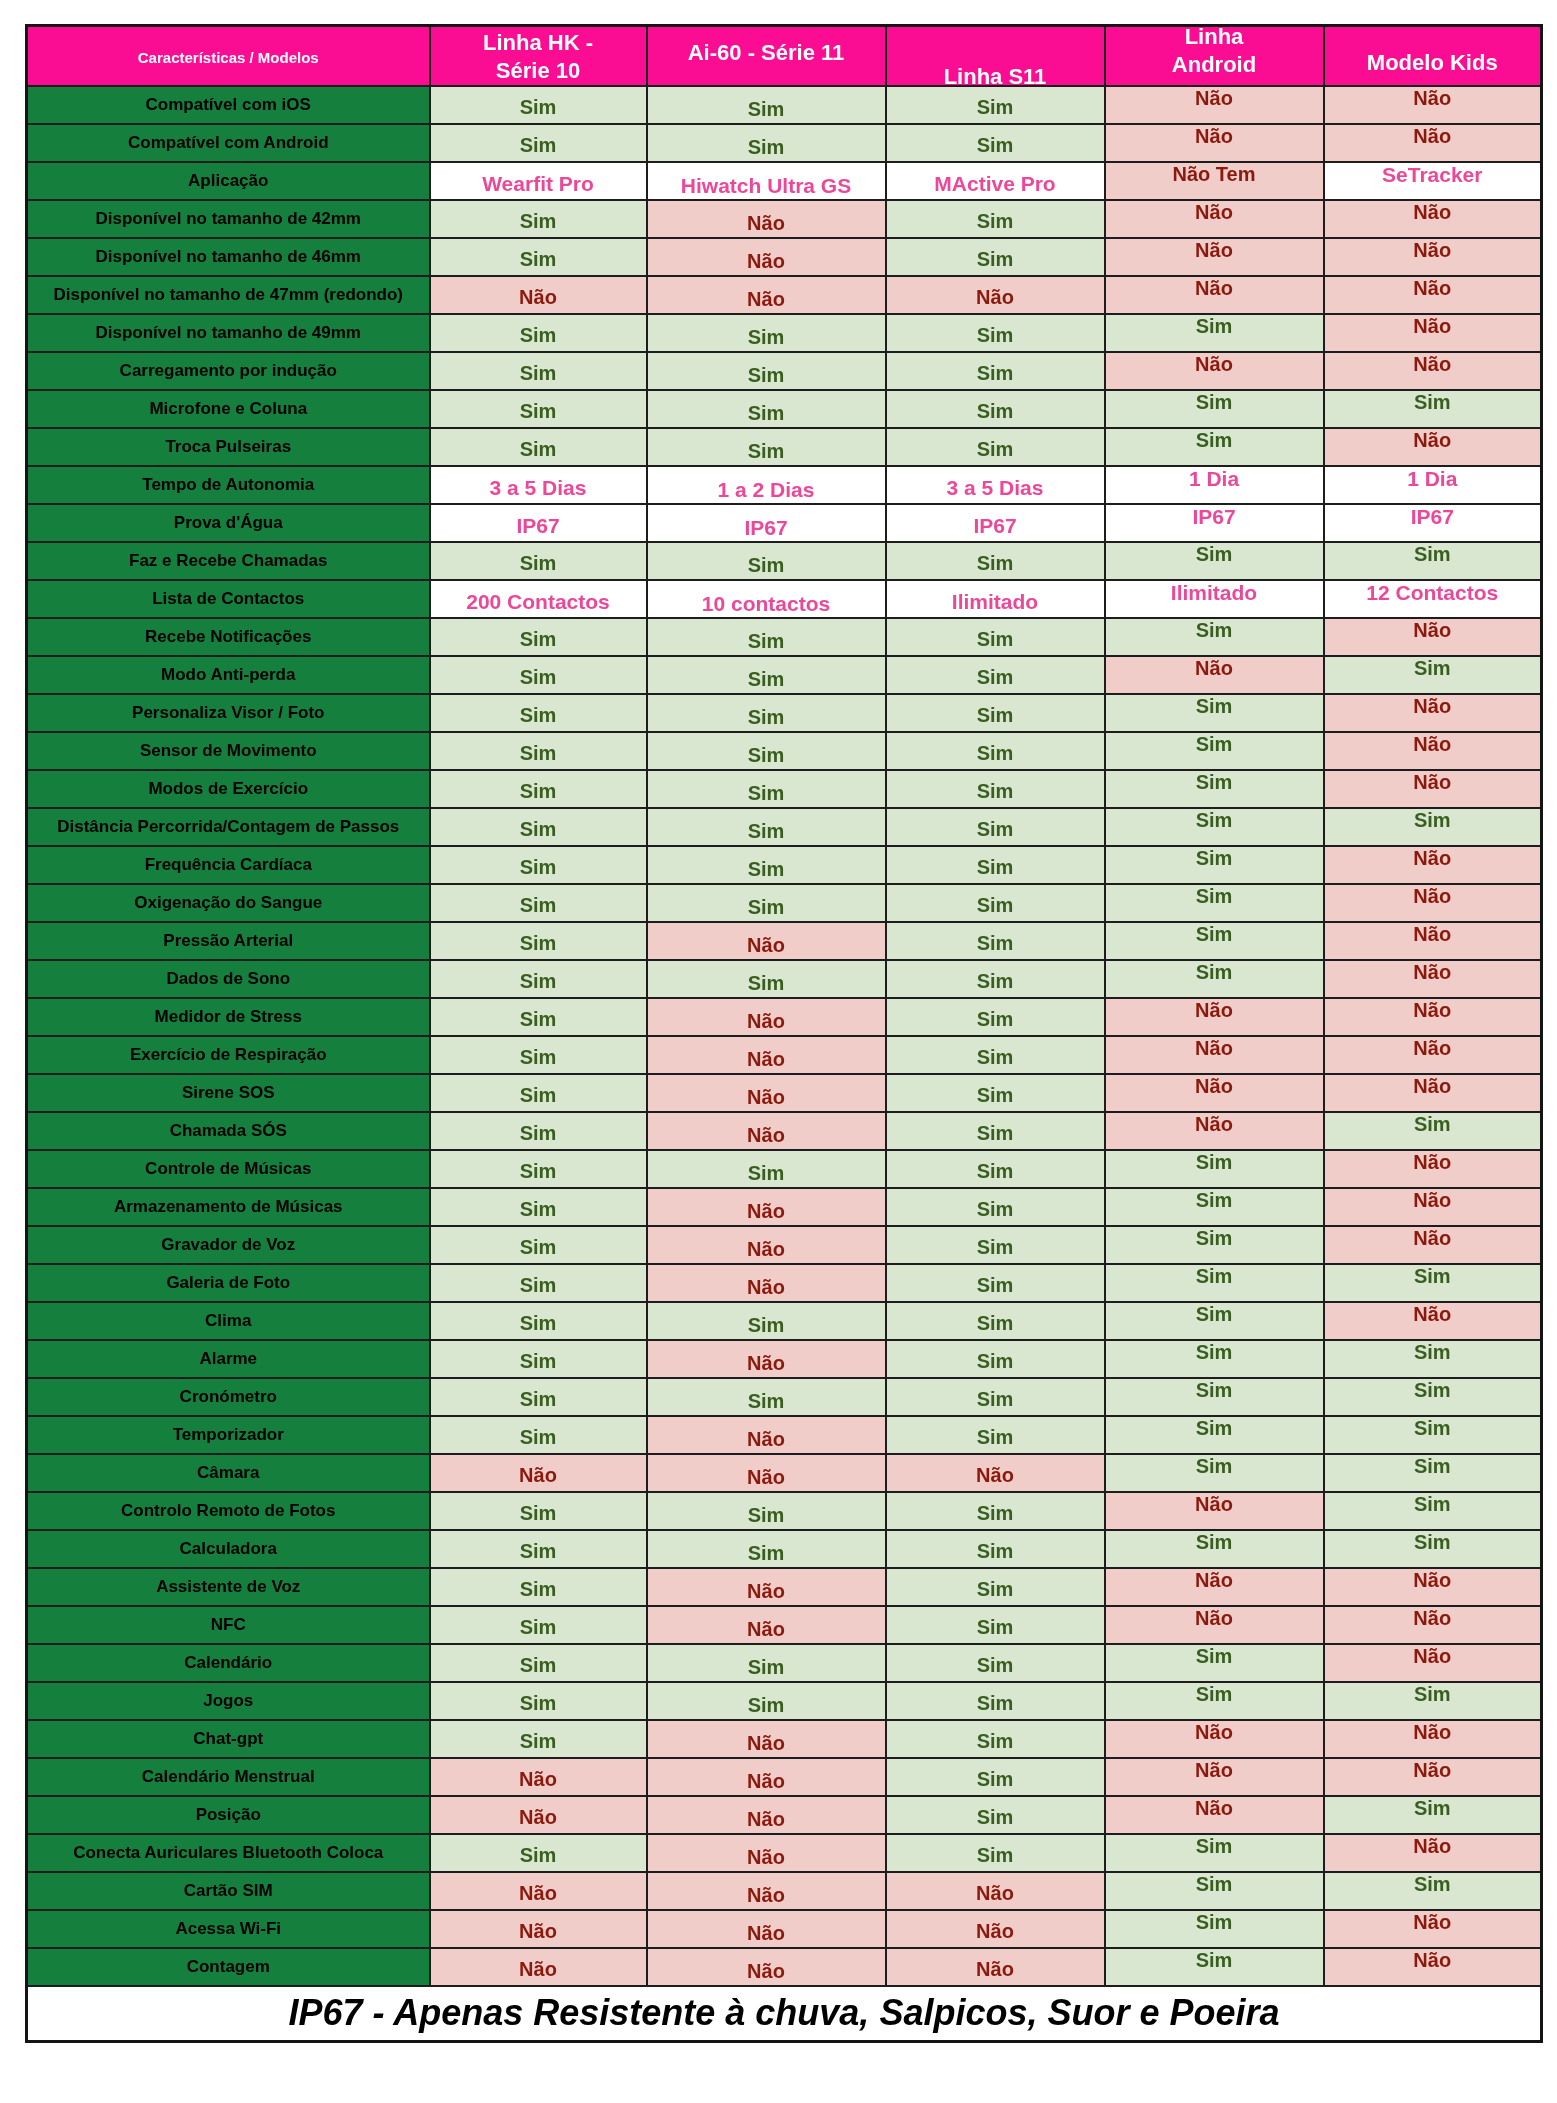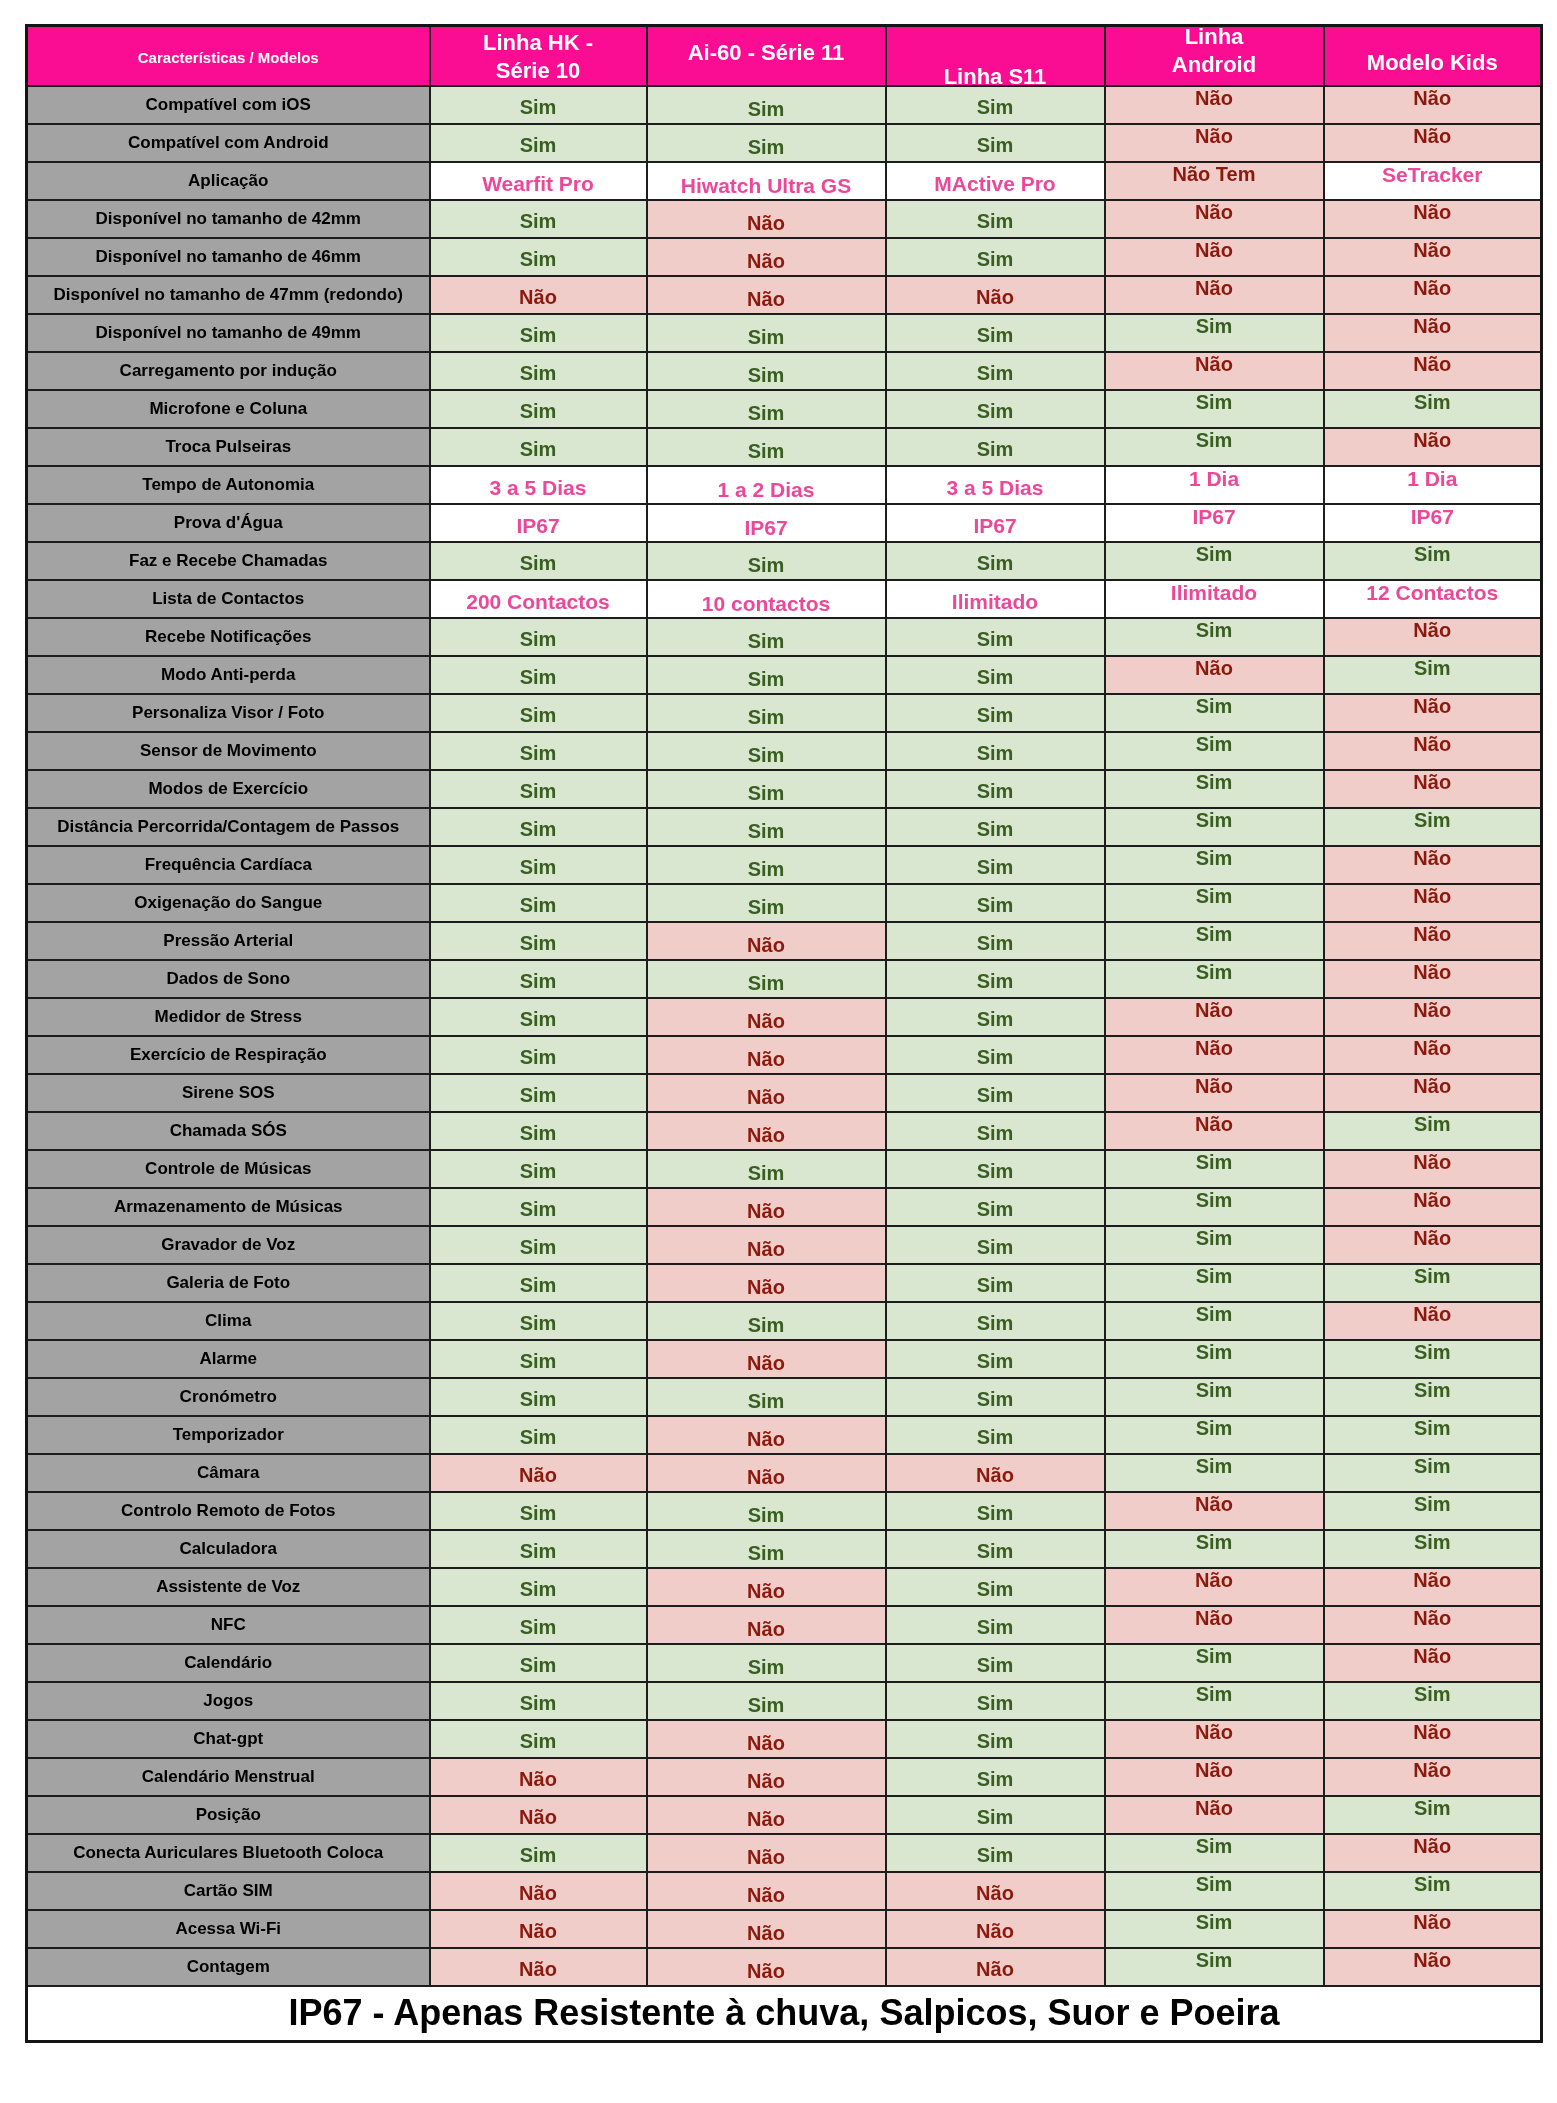--- a/index.html
+++ b/index.html
@@ -38,41 +38,42 @@
   }
   th span { position: relative; display: inline-block; }
   .h0 span { top: 0; font-size: 15px; }
   .h1 span { top: 1px; }
   .h2 span { top: -3px; }
   .h3 span { top: 21px; }
   .h4 span { top: -5px; }
   .h5 span { top: 7px; }
 
   td.lbl {
-    background: #a3a3a3;
+    background: #15803d;
     color: #000000;
     font-weight: bold;
     font-size: 17px;
   }
   td.val { font-weight: bold; font-size: 20px; vertical-align: middle; }
   td.val span { position: relative; display: inline-block; }
   td.c0 span { top: 3px; }
   td.c1 span { top: 5px; }
   td.c2 span { top: 3px; }
   td.c3 span { top: -6px; }
   td.c4 span { top: -6px; }
 
   td.sim  { background: #d9e7d1; color: #3a5e20; }
   td.nao  { background: #f0cdc9; color: #8c190e; }
   td.plain{ background: #ffffff; color: #ec4899; font-size: 21px; }
 
   tfoot td {
     background: #ffffff;
     color: #000000;
     font-weight: bold;
+    font-style: italic;
     font-size: 36px;
     margin-left: 48px;
   }
 </style>
 </head>
 <body>
 
 <div class="sheet">
   <table class="compare">
     <colgroup>

